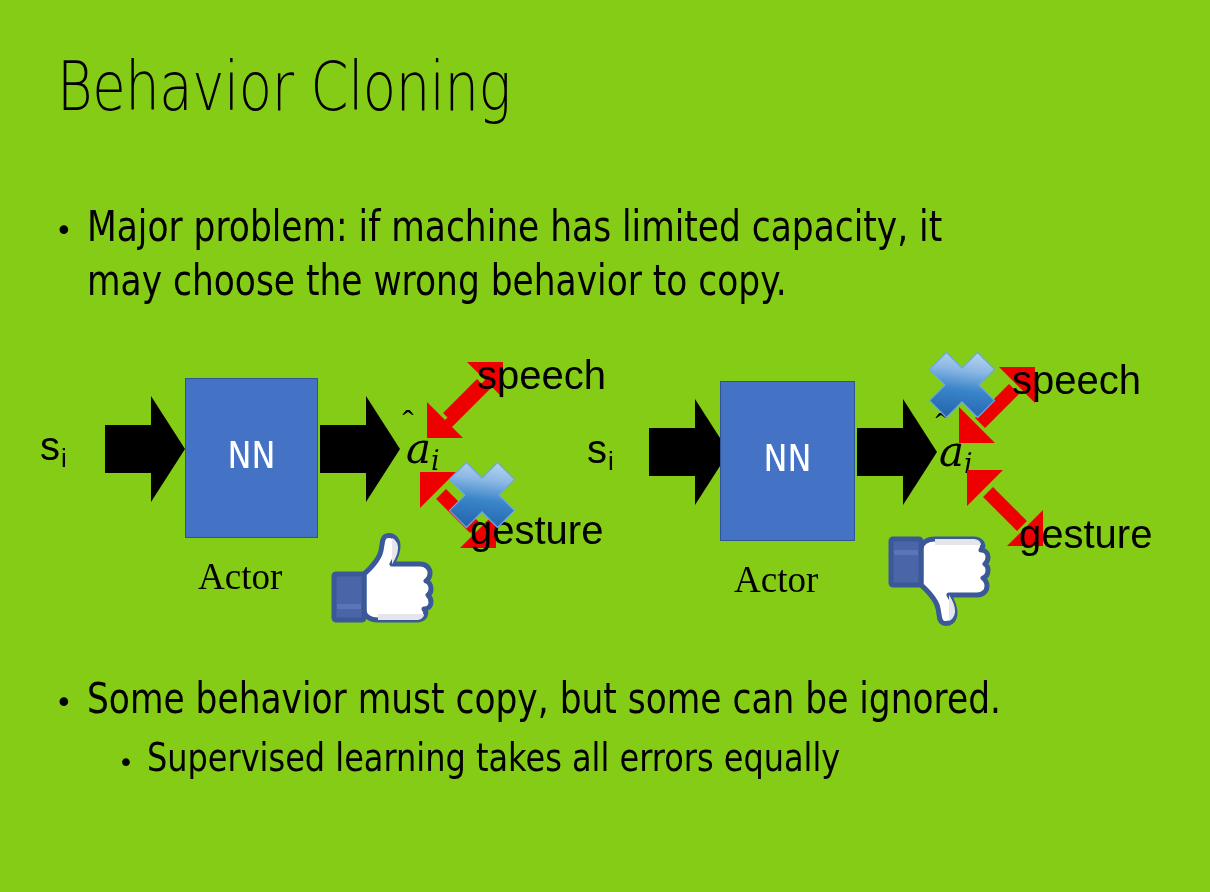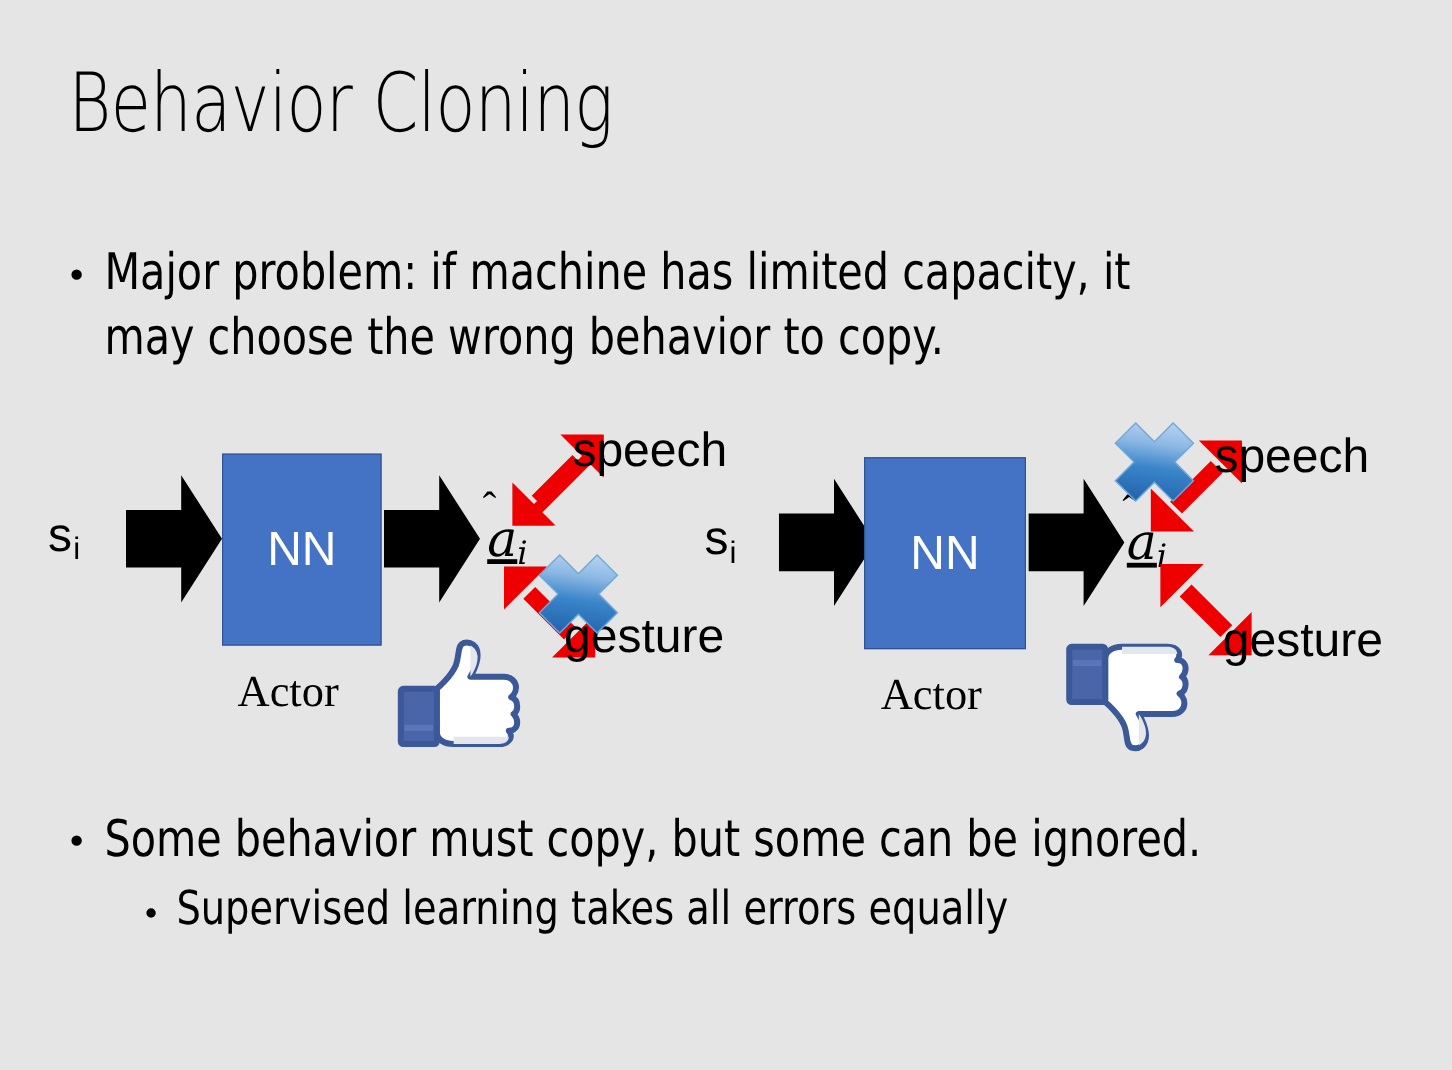--- a/index.html
+++ b/index.html
@@ -7,21 +7,21 @@
     padding: 0;
     background: #ffffff;
   }
   body {
     font-family: "Liberation Sans", sans-serif;
   }
   #slide {
     position: relative;
     width: 1210px;
     height: 892px;
-    background: #e5e5e5;
+    background: #84cc16;
     overflow: hidden;
   }
 
   
   #slide-title {
     position: absolute;
     left: 57px;
     top: 45px;
     width: 1100px;
     font-family: "DejaVu Sans", sans-serif;
@@ -135,21 +135,21 @@
     position: absolute;
     background: #4472C4;
     border: 1px solid #2F5597;
     box-sizing: border-box;
     display: flex;
     align-items: center;
     justify-content: center;
   }
   .nn-box .nn-label {
     color: #ffffff;
-    font-family: Liberation Sans, sans-serif;
+    font-family: Liberation Mono, monospace;
     font-size: 40px;
     line-height: 1;
   }
 
   .actor-label {
     position: absolute;
     font-family: Liberation Serif, serif;
     font-size: 37px;
     color: #000000;
     white-space: nowrap;
@@ -159,21 +159,20 @@
     position: absolute;
   }
 
   .action-label {
     position: absolute;
     font-family: "DejaVu Serif", serif;
     font-style: italic;
     font-size: 42px;
     color: #000000;
     white-space: nowrap;
-    text-decoration: underline;
   }
   .action-label .hat {
     position: absolute;
     left: 2px;
     top: -20px;
     font-style: normal;
     font-family: "Liberation Serif", serif;
     font-size: 34px;
   }
   .action-label .sub {

